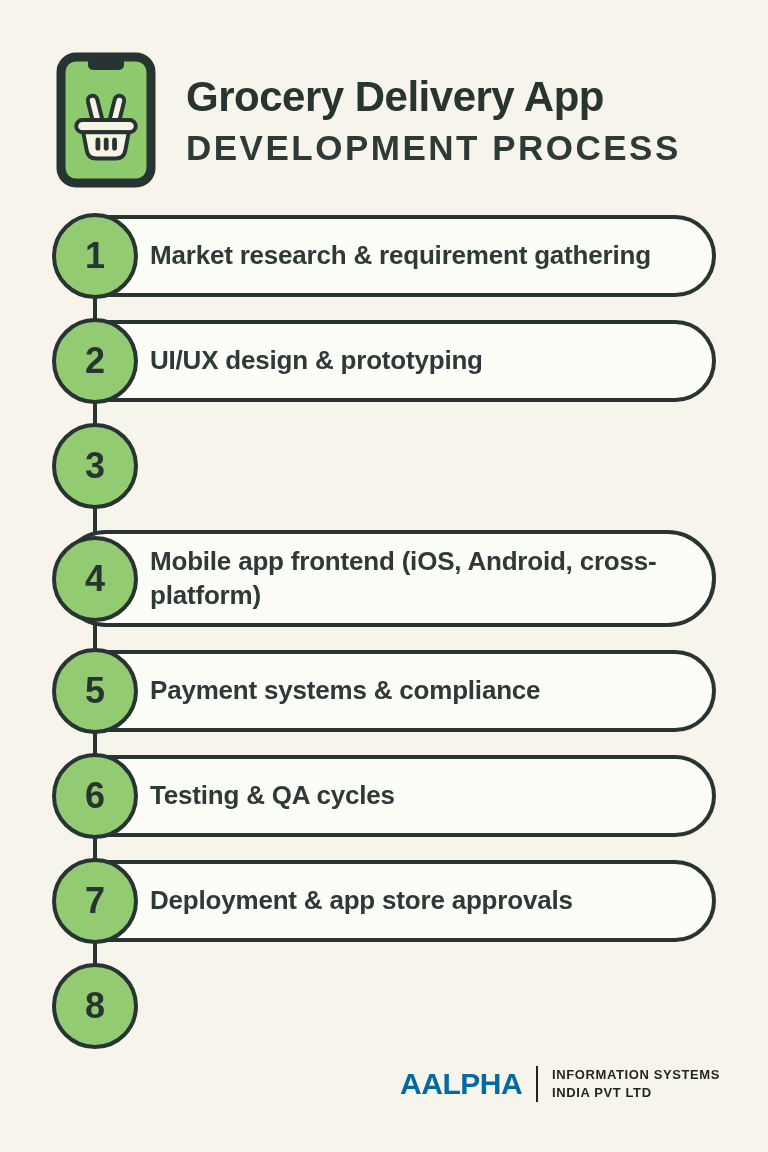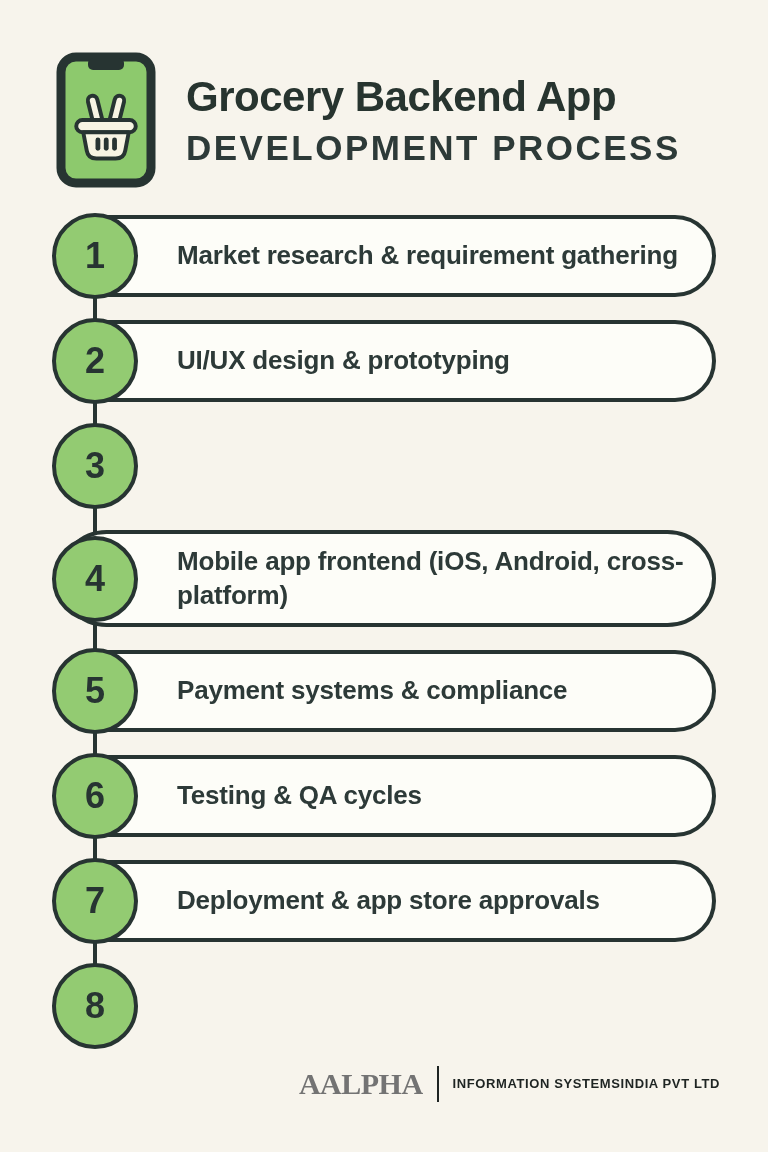--- a/index.html
+++ b/index.html
@@ -42,21 +42,21 @@
     position: relative; height: 82px; margin-bottom: 23px;
     z-index: 1;
   }
   .step.tall { height: 97px; }
   .pill {
     position: absolute; left: 58px; right: 52px; top: 0; bottom: 0;
     background: #fdfdf8;
     border: 4px solid #273432;
     border-radius: 60px;
     display: flex; align-items: center;
-    padding-left: 115px; padding-right: 28px;
+    padding-left: 88px; padding-right: 28px;
   }
   .pill-label {
     font-size: 26px; font-weight: 700; color: #2d3a38;
     line-height: 1.3; letter-spacing: -0.2px;
   }
   .num-circle {
     position: absolute; left: 52px; top: 50%;
     width: 86px; height: 86px; margin-top: -43px;
     background: #93cb72;
     border: 4px solid #273432;
@@ -65,27 +65,26 @@
     font-size: 36px; font-weight: 700; color: #273432;
     z-index: 2;
   }
 
   
   .footer {
     position: absolute; right: 48px; top: 1066px;
     display: flex; align-items: center; gap: 14px;
   }
   .brand {
-    font-size: 30px; font-weight: 700; color: #737373;
+    font-size: 30px; font-weight: 700; color: #0369a1;
     letter-spacing: -0.5px;
-    font-family: Liberation Serif, serif;
   }
   .footer-divider { width: 2px; height: 36px; background: #1e2422; }
   .org {
-    display: flex; flex-direction: row; justify-content: space-between;
+    display: flex; flex-direction: column; justify-content: space-between;
   }
   .org-line {
     font-size: 13px; font-weight: 700; color: #1e2422;
     letter-spacing: 0.6px; line-height: 1.35;
   }
 </style>
 </head>
 <body>
 
 <div class="page">
@@ -98,21 +97,21 @@
         <rect x="30" y="20" width="11" height="34" rx="5.5" fill="#f7f4e3" stroke="#273432" stroke-width="4.5" transform="rotate(-14 35.5 37)"></rect>
         <rect x="55" y="20" width="11" height="34" rx="5.5" fill="#f7f4e3" stroke="#273432" stroke-width="4.5" transform="rotate(14 60.5 37)"></rect>
         <rect x="14" y="48" width="68" height="14" rx="7" fill="#f7f4e3" stroke="#273432" stroke-width="4.5"></rect>
         <path d="M22,62 L74,62 L70,83 Q68.5,92 59,92 L37,92 Q27.5,92 26,83 Z" fill="#f7f4e3" stroke="#273432" stroke-width="4.5" stroke-linejoin="round"></path>
         <rect x="36" y="68" width="5.5" height="15" rx="2.75" fill="#273432"></rect>
         <rect x="45.5" y="68" width="5.5" height="15" rx="2.75" fill="#273432"></rect>
         <rect x="55" y="68" width="5.5" height="15" rx="2.75" fill="#273432"></rect>
       </g>
     </svg>
     <div class="title-block">
-      <div class="title">Grocery Backend App</div>
+      <div class="title">Grocery Delivery App</div>
       <div class="subtitle">DEVELOPMENT PROCESS</div>
     </div>
   </div>
 
   <div class="steps">
     <div class="connector"></div>
 
     <div class="step">
       <div class="pill">
         <span class="pill-label">Market research &amp; requirement gathering</span>

